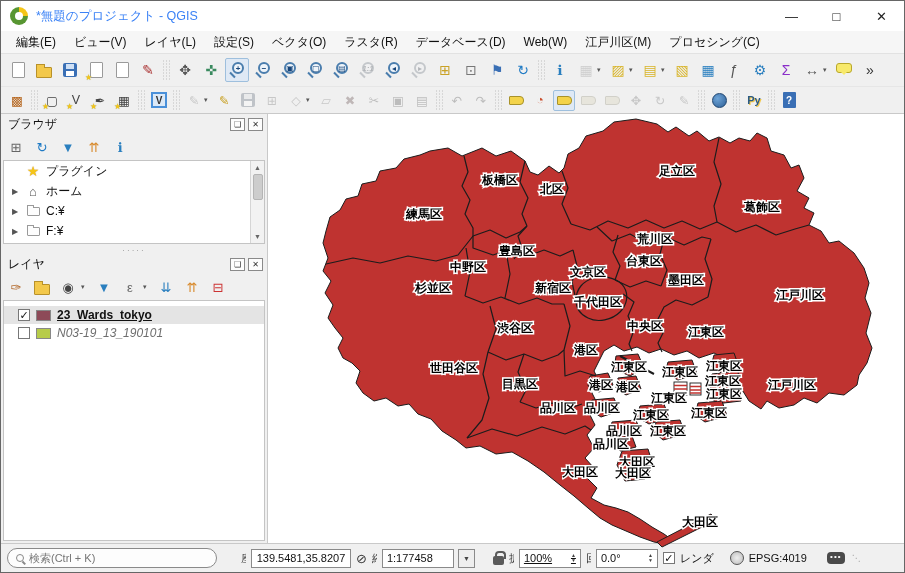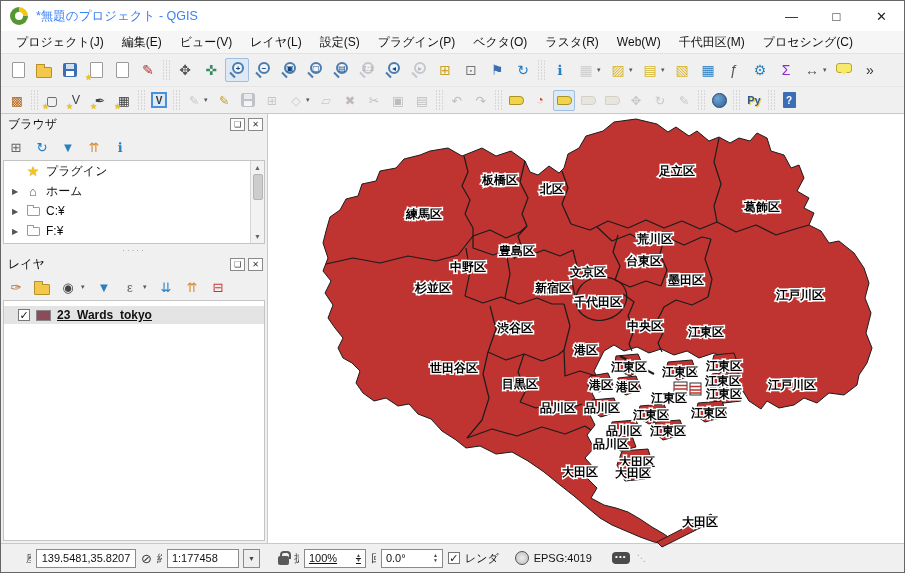--- a/index.html
+++ b/index.html
@@ -96,30 +96,29 @@
 
   <div class="titlebar">
     <span class="qgis-logo"></span>
     <span class="title-text">*無題のプロジェクト - QGIS</span>
     <span class="win-btn">—</span>
     <span class="win-btn">□</span>
     <span class="win-btn">✕</span>
   </div>
 
   <div class="menubar" id="menubar">
-      <span class="menu-item">プロジェクト(J)</span>
       <span class="menu-item">編集(E)</span>
       <span class="menu-item">ビュー(V)</span>
       <span class="menu-item">レイヤ(L)</span>
       <span class="menu-item">設定(S)</span>
-      <span class="menu-item">プラグイン(P)</span>
       <span class="menu-item">ベクタ(O)</span>
       <span class="menu-item">ラスタ(R)</span>
+      <span class="menu-item">データベース(D)</span>
       <span class="menu-item">Web(W)</span>
-      <span class="menu-item">千代田区(M)</span>
+      <span class="menu-item">江戸川区(M)</span>
       <span class="menu-item">プロセシング(C)</span>
     </div>
 
   <div class="toolbar tb1" id="tb1">
       <span class="tbi">
         <span class="pg"></span>
       </span>
       <span class="tbi">
         <span class="fold"></span>
       </span>
@@ -329,20 +328,25 @@
             <span class="p-tool" style="color: rgb(42, 127, 191);">⇊</span>
             <span class="p-tool" style="color: rgb(216, 138, 44);">⇈</span>
             <span class="p-tool" style="color: rgb(204, 51, 51);">⊟</span>
           </div>
         <div class="white-area">
           <div id="layers-rows" style="padding-top:5px;">
               <div class="layer-row sel">
                 <span class="chk">✓</span>
                 <span class="swatch" style="background: rgb(141, 74, 88);"></span>
                 <span class="lname u">23_Wards_tokyo</span>
+              </div>
+              <div class="layer-row">
+                <span class="chk"></span>
+                <span class="swatch" style="background: rgb(183, 204, 74);"></span>
+                <span class="lname i">N03-19_13_190101</span>
               </div>
             </div>
         </div>
       </div>
     </div>
 
     <div class="canvas">
       <svg id="map" viewBox="0 0 637 434" width="637" height="434">
         <g id="wards" stroke-linejoin="round" fill="#bf3330" stroke="#1c1c1c">
 
@@ -445,20 +449,24 @@
             <text x="369" y="352" class="wlabel">大田区</text>
             <text x="312" y="362" class="wlabel">大田区</text>
             <text x="365" y="363" class="wlabel">大田区</text>
             <text x="432" y="412" class="wlabel">大田区</text>
           </g>
       </svg>
     </div>
   </div>
 
   <div class="statusbar">
+    <div class="searchbox">
+      <span class="sglass"></span>
+      <span>検索(Ctrl + K)</span>
+    </div>
     <span style="flex:0 0 14px;"></span>
     <span class="sliver">座標</span>
     <div class="sb-box" style="width:100px;">
         <span>139.5481,35.8207</span>
       </div>
     <span style="font-size:13px;color:#333;">⊘</span>
     <span class="sliver">縮尺</span>
     <div class="sb-box" style="width:72px;justify-content:flex-start;">
         <span>1:177458</span>
       </div>

